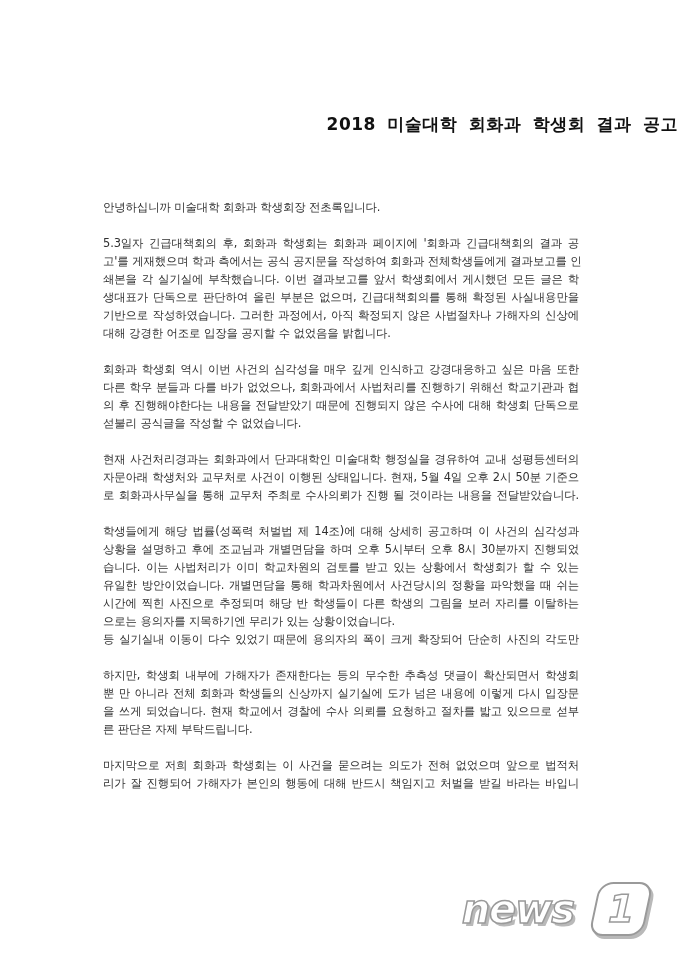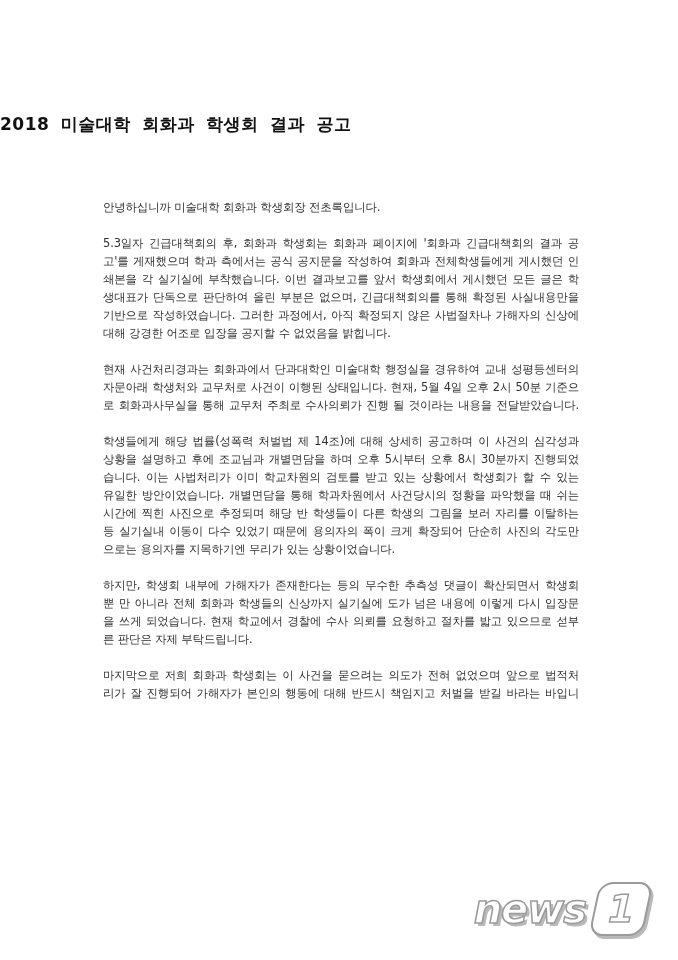--- a/index.html
+++ b/index.html
@@ -19,21 +19,21 @@
       position: absolute;
       left: 0; top: 0;
       width: 678px; height: 960px;
       background: #ffffff;
     }
     .title {
       position: absolute;
       top: 113px;
       left: 0;
       width: 678px;
-      text-align: left;
+      text-align: right;
       font-size: 17px;
       font-weight: bold;
       color: #111111;
       letter-spacing: 0.5px;
       word-spacing: 5px;
     }
     .body-text {
       position: absolute;
       left: 103px;
       width: 476px;
@@ -56,21 +56,21 @@
       margin-bottom: 18px;
     }
     .para.greeting {
     }
     .watermark {
       position: absolute;
       right: 30px;
       bottom: 24px;
       display: flex;
       align-items: center;
-      gap: 8px;
+      gap: 20px;
     }
     .wm-text {
       font-family: "DejaVu Sans", sans-serif;
       font-style: italic;
       font-weight: bold;
       font-size: 40px;
       color: #ffffff;
       -webkit-text-stroke: 1.5px #9a9a9a;
       text-shadow: 3px 3px 0 #b9b9b9;
       letter-spacing: -1px;
@@ -101,42 +101,48 @@
 <div class="page">
   <div class="title">2018 미술대학 회화과 학생회 결과 공고</div>
 
   <div class="body-text">
     <div class="para greeting">
       <div class="line last">안녕하십니까 미술대학 회화과 학생회장 전초록입니다.</div>
     </div>
 
     <div class="para">
       <div class="line"> 5.3일자 긴급대책회의 후, 회화과 학생회는 회화과 페이지에 '회화과 긴급대책회의 결과 공</div>
-      <div class="line">고'를 게재했으며 학과 측에서는 공식 공지문을 작성하여 회화과 전체학생들에게 게시했던 인</div>
+      <div class="line">고'를 게재했으며 학과 측에서는 공식 공지문을 작성하여 회화과 전체학생들에게 결과보고를 인</div>
       <div class="line">쇄본을 각 실기실에 부착했습니다. 이번 결과보고를 앞서 학생회에서 게시했던 모든 글은 학</div>
       <div class="line">생대표가 단독으로 판단하여 올린 부분은 없으며, 긴급대책회의를 통해 확정된 사실내용만을</div>
       <div class="line">기반으로 작성하였습니다. 그러한 과정에서, 아직 확정되지 않은 사법절차나 가해자의 신상에</div>
       <div class="line last">대해 강경한 어조로 입장을 공지할 수 없었음을 밝힙니다.</div>
     </div>
 
+    <div class="para">
+      <div class="line"> 회화과 학생회 역시 이번 사건의 심각성을 매우 깊게 인식하고 강경대응하고 싶은 마음 또한</div>
+      <div class="line">다른 학우 분들과 다를 바가 없었으나, 회화과에서 사법처리를 진행하기 위해선 학교기관과 협</div>
+      <div class="line">의 후 진행해야한다는 내용을 전달받았기 때문에 진행되지 않은 수사에 대해 학생회 단독으로</div>
+      <div class="line last">섣불리 공식글을 작성할 수 없었습니다.</div>
+    </div>
 
     <div class="para">
       <div class="line"> 현재 사건처리경과는 회화과에서 단과대학인 미술대학 행정실을 경유하여 교내 성평등센터의</div>
       <div class="line">자문아래 학생처와 교무처로 사건이 이행된 상태입니다. 현재, 5월 4일 오후 2시 50분 기준으</div>
       <div class="line">로 회화과사무실을 통해 교무처 주최로 수사의뢰가 진행 될 것이라는 내용을 전달받았습니다.</div>
     </div>
 
     <div class="para">
       <div class="line">학생들에게 해당 법률(성폭력 처벌법 제 14조)에 대해 상세히 공고하며 이 사건의 심각성과</div>
       <div class="line">상황을 설명하고 후에 조교님과 개별면담을 하며 오후 5시부터 오후 8시 30분까지 진행되었</div>
       <div class="line">습니다. 이는 사법처리가 이미 학교차원의 검토를 받고 있는 상황에서 학생회가 할 수 있는</div>
       <div class="line">유일한 방안이었습니다. 개별면담을 통해 학과차원에서 사건당시의 정황을 파악했을 때 쉬는</div>
       <div class="line">시간에 찍힌 사진으로 추정되며 해당 반 학생들이 다른 학생의 그림을 보러 자리를 이탈하는</div>
+      <div class="line last">으로는 용의자를 지목하기엔 무리가 있는 상황이었습니다.</div>
       <div class="line">등 실기실내 이동이 다수 있었기 때문에 용의자의 폭이 크게 확장되어 단순히 사진의 각도만</div>
-      <div class="line last">으로는 용의자를 지목하기엔 무리가 있는 상황이었습니다.</div>
     </div>
 
     <div class="para">
       <div class="line"> 하지만, 학생회 내부에 가해자가 존재한다는 등의 무수한 추측성 댓글이 확산되면서 학생회</div>
       <div class="line">뿐 만 아니라 전체 회화과 학생들의 신상까지 실기실에 도가 넘은 내용에 이렇게 다시 입장문</div>
       <div class="line">을 쓰게 되었습니다. 현재 학교에서 경찰에 수사 의뢰를 요청하고 절차를 밟고 있으므로 섣부</div>
       <div class="line last">른 판단은 자제 부탁드립니다.</div>
     </div>
 
     <div class="para">

